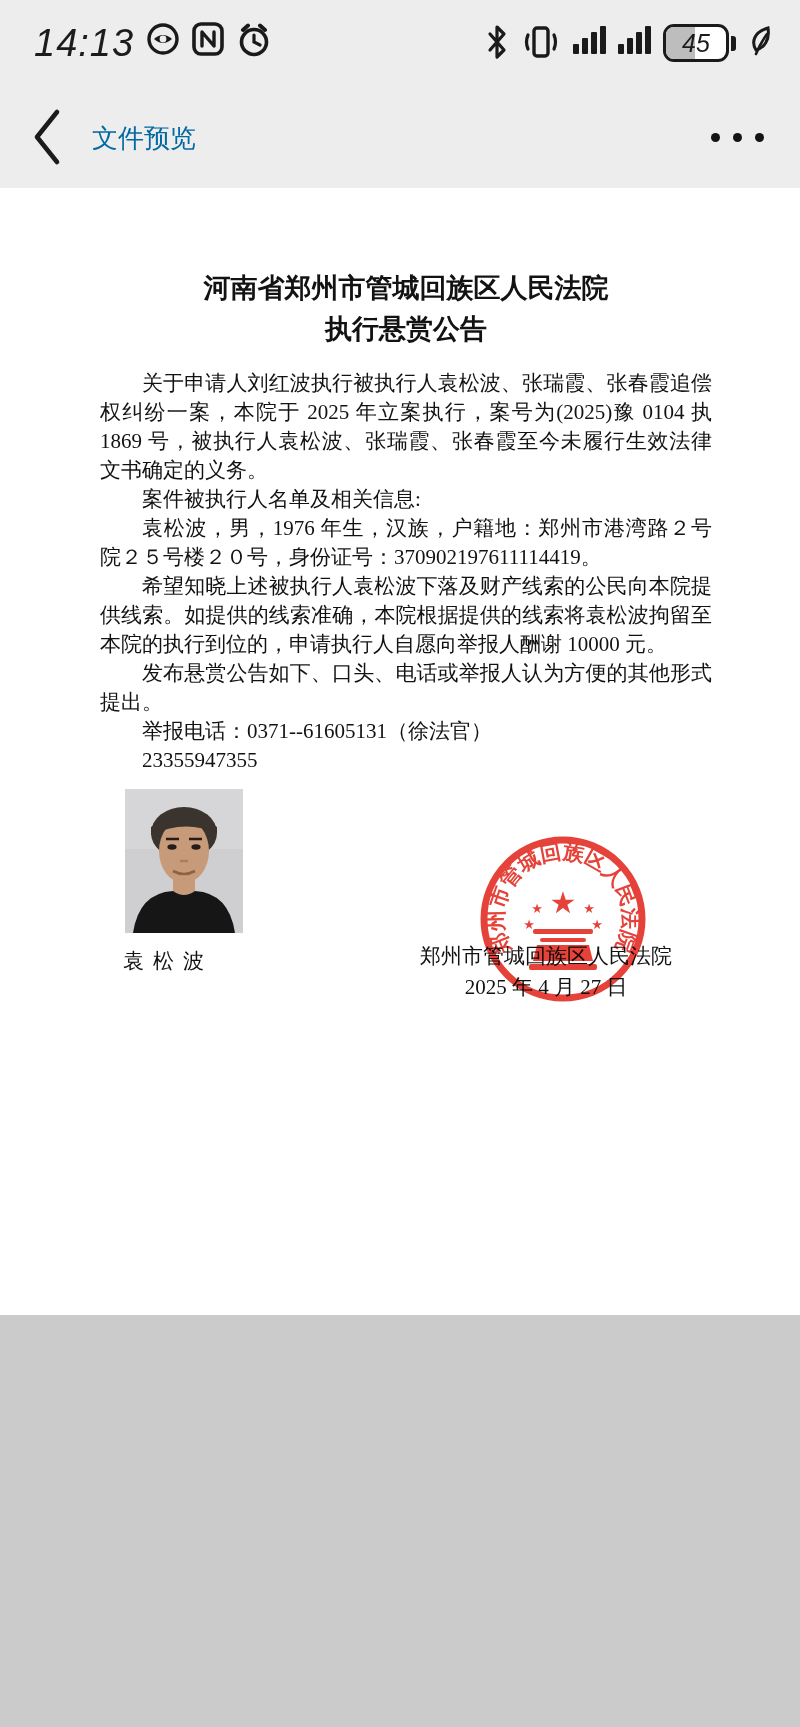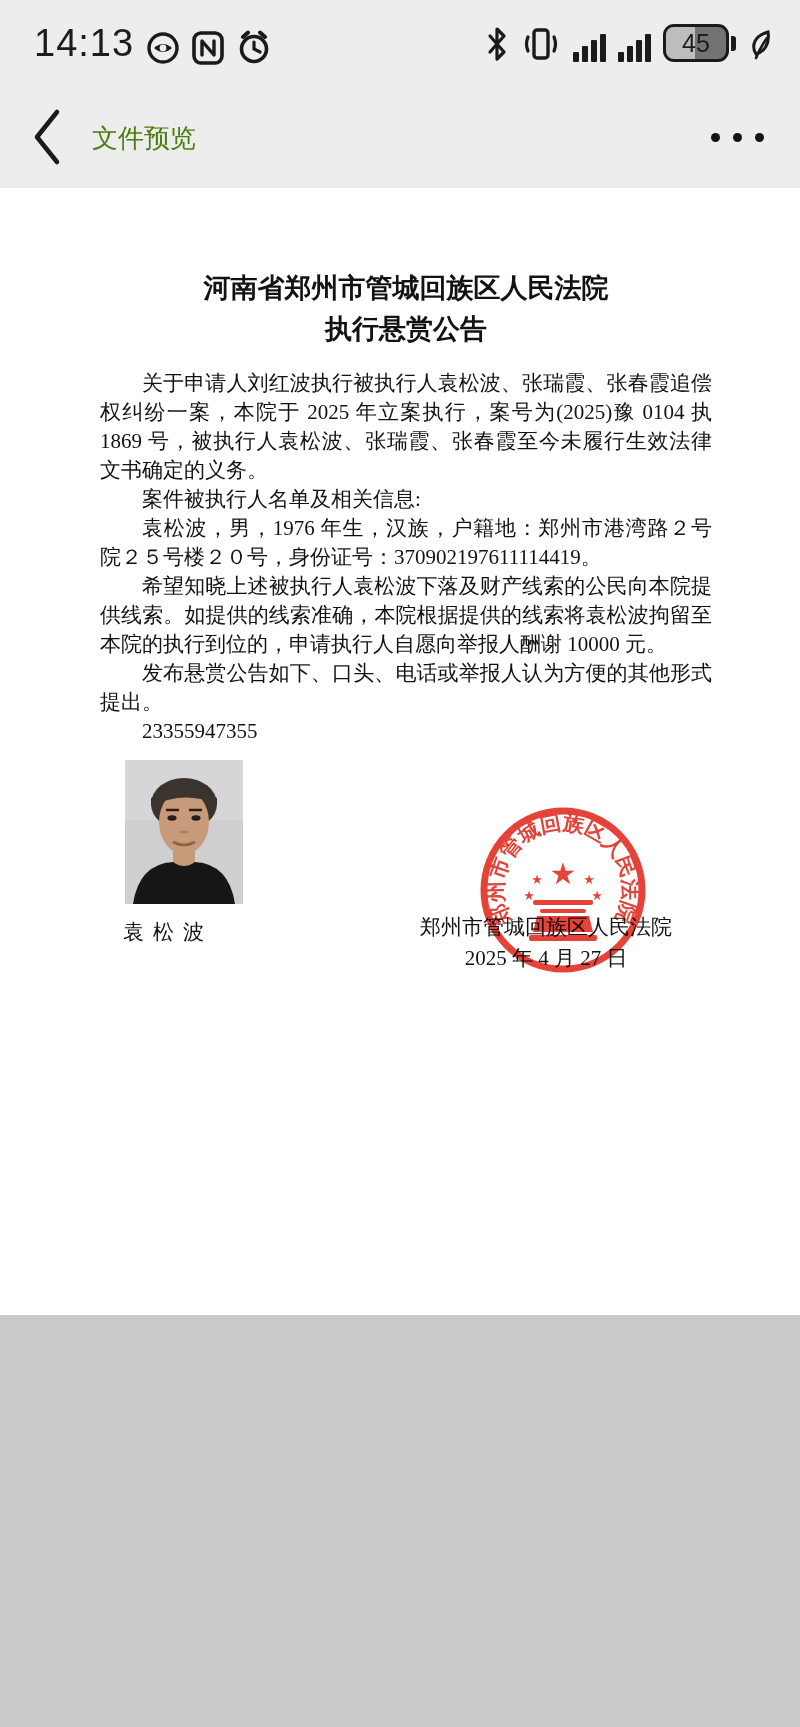--- a/index.html
+++ b/index.html
@@ -8,45 +8,45 @@
     position:relative; width:800px; height:1727px;
     background:#cbcbcb; overflow:hidden;
     font-family:"Liberation Sans", sans-serif; color:#1c1c1c;
   }
   
   .statusbar {
     position:absolute; top:0; left:0; width:800px; height:86px;
     background:#ededed; display:flex; align-items:center;
     justify-content:space-between; padding:0 26px 0 34px;
   }
-  .sb-left, .sb-right { display:flex; align-items:flex-end; gap:12px; }
+  .sb-left, .sb-right { display:flex; align-items:flex-start; gap:12px;font-style:italic; }
   .sb-time { font-size:38px; font-weight:500; letter-spacing:1px; }
   .sb-ico { display:inline-flex; align-items:center; }
   .bars { display:inline-flex; align-items:flex-end; gap:3px; height:30px; }
   .bars i { display:block; width:6px; background:#1a1a1a; border-radius:1px; }
   .bars i:nth-child(1){height:10px} .bars i:nth-child(2){height:16px}
   .bars i:nth-child(3){height:22px} .bars i:nth-child(4){height:28px}
   .battery {
     position:relative; width:66px; height:38px; border:3px solid #1a1a1a;
     border-radius:11px; display:flex; align-items:center; justify-content:center;
-    font-size:25px; font-weight:500; background:#737373; overflow:hidden;
+    font-size:25px; font-weight:500; background:#ffffff; overflow:hidden;
   }
   .battery .fill { position:absolute; left:0; top:0; bottom:0; width:48%; background:#bdbdbd; z-index:0; }
   .battery .pct { position:relative; z-index:1; }
   .bat-nub { width:5px; height:15px; background:#1a1a1a; border-radius:0 3px 3px 0; margin-left:2px; }
   
   .appheader {
     position:absolute; top:86px; left:0; width:800px; height:102px;
     background:#ededed; display:flex; align-items:center; padding:0 30px;
   }
   .back-btn { width:46px; height:70px; display:flex; align-items:center; }
   .hdr-text { margin-left:16px; flex:1; min-width:0; }
   .hdr-title { font-size:35px; font-weight:500; color:#1b1b1b; line-height:44px;
     white-space:nowrap; overflow:hidden; text-overflow:ellipsis; }
-  .hdr-sub { font-size:26px; color:#4d7c0f; line-height:32px; margin-top:2px; }
+  .hdr-sub { font-size:26px; color:#0369a1; line-height:32px; margin-top:2px; }
   .menu-btn { display:flex; gap:13px; padding:16px 6px; }
   .menu-btn span { width:9px; height:9px; border-radius:50%; background:#141414; }
   
   .page {
     position:absolute; top:188px; left:0; width:800px; height:1127px;
     background:#ffffff; padding:80px 88px 0 100px;
     font-family:"Liberation Serif","DejaVu Serif",serif; color:#121212;
   }
   .doc-title { text-align:center; font-size:27px; font-weight:bold; line-height:41px; }
   .doc-body { margin-top:19px; font-size:21px; line-height:29px; }
@@ -153,20 +153,21 @@
   <div class="doc-title">
     <div>河南省郑州市管城回族区人民法院</div>
     <div>执行悬赏公告</div>
   </div>
   <div class="doc-body">
     <p>关于申请人刘红波执行被执行人袁松波、张瑞霞、张春霞追偿权纠纷一案，本院于 2025 年立案执行，案号为(2025)豫 0104 执 1869 号，被执行人袁松波、张瑞霞、张春霞至今未履行生效法律文书确定的义务。</p>
     <p>案件被执行人名单及相关信息:</p>
     <p class="b">袁松波，男，1976 年生，汉族，户籍地：郑州市港湾路２号院２５号楼２０号，身份证号：370902197611114419。</p>
     <p><span>希望知晓上述被执行人袁松波</span><span class="b">下落</span><span>及</span><span class="b">财产线索</span><span>的公民向本院提供线索。如提供的线索准确，本院根据提供的线索将袁松波拘留至本院的执行到位的，申请执行人自愿向举报人酬谢 10000 元。</span></p>
     <p>发布悬赏公告如下、口头、电话或举报人认为方便的其他形式提出。</p>
+    <p>举报电话：0371--61605131（徐法官）</p>
     <p>23355947355</p>
   </div>
 
   <div class="media-row">
 
     <div class="photo">
       <svg width="118" height="144" viewBox="0 0 118 144">
         <rect width="118" height="144" fill="#cfcfd1"></rect>
         <rect y="0" width="118" height="60" fill="#d6d6d8"></rect>
         <ellipse cx="59" cy="44" rx="33" ry="26" fill="#3a332e"></ellipse>

